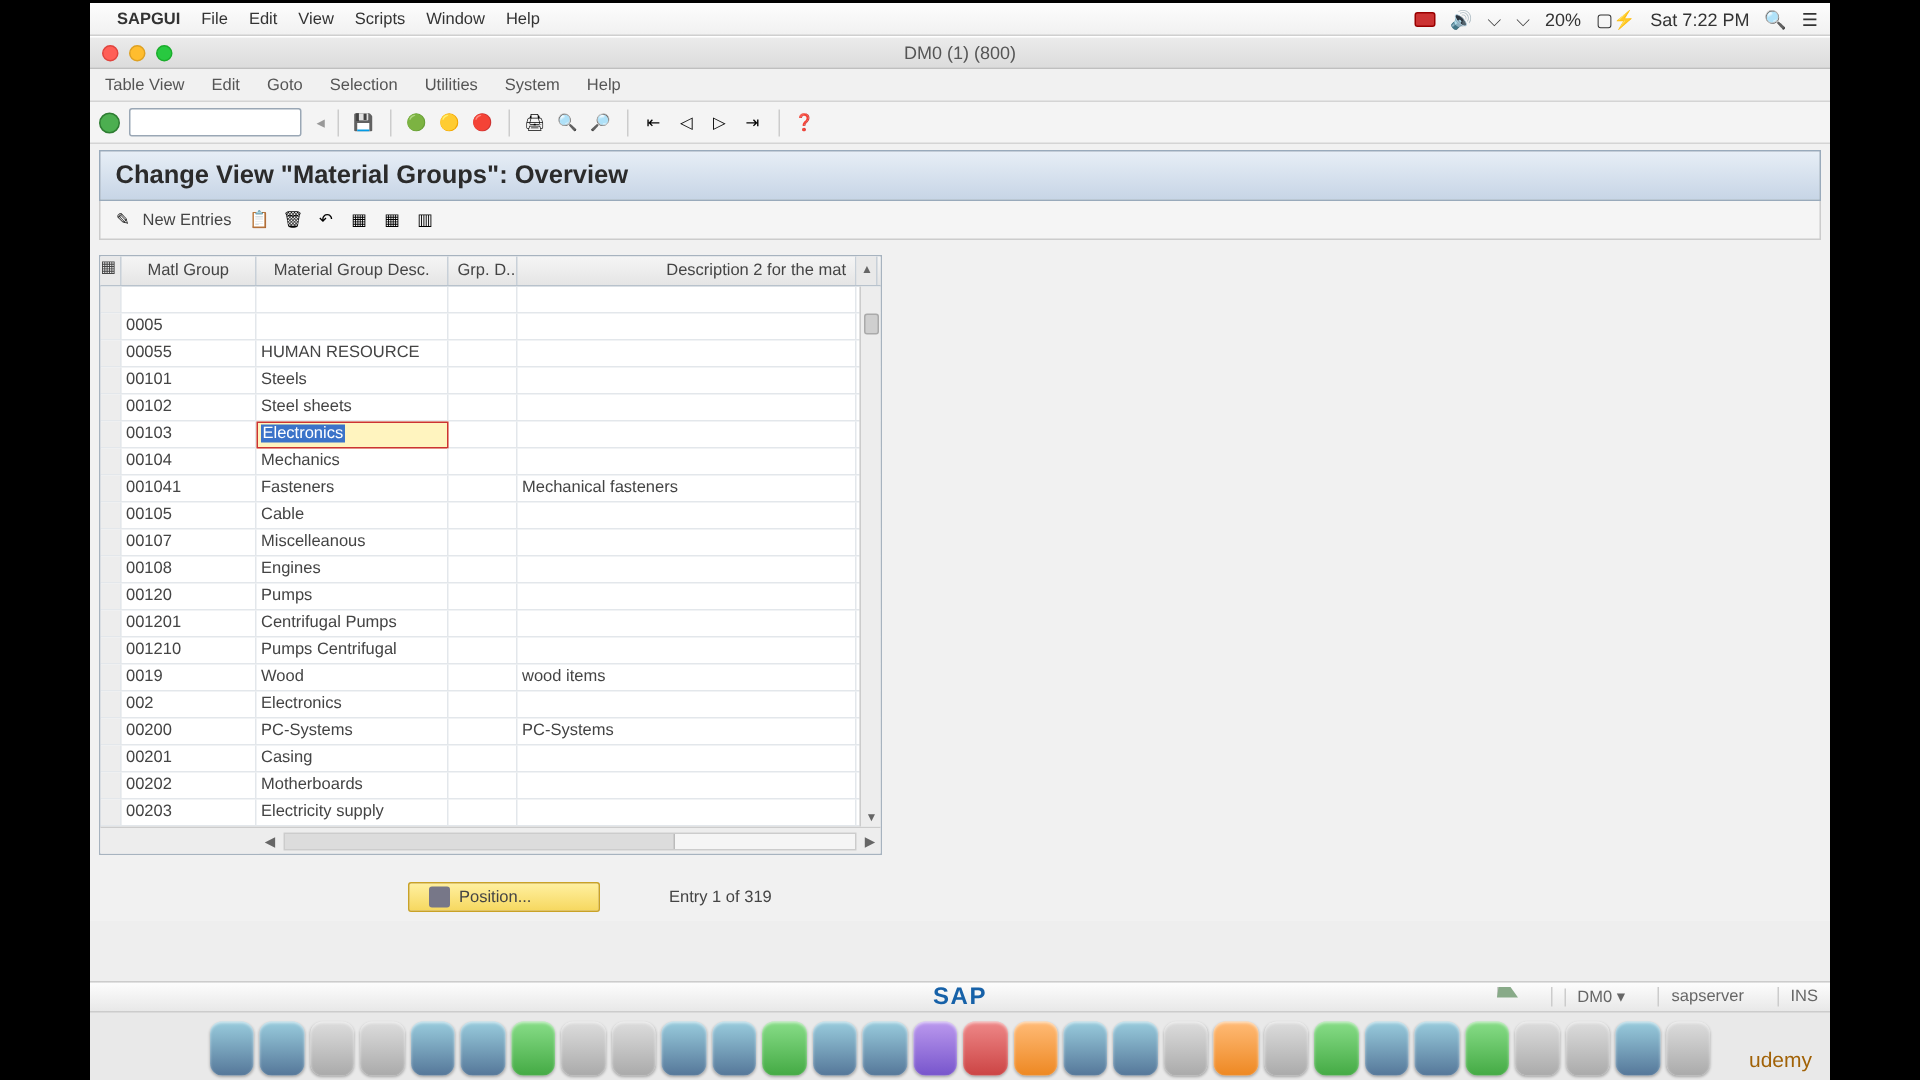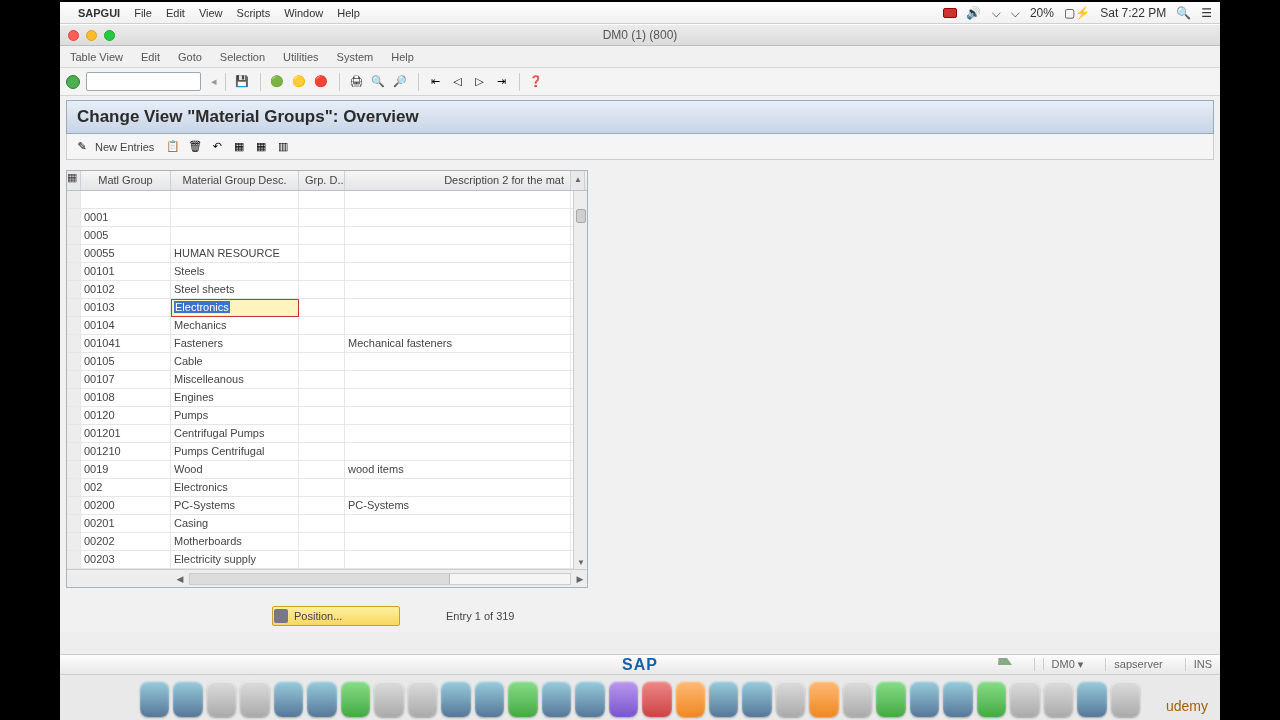--- a/index.html
+++ b/index.html
@@ -65,21 +65,21 @@
 .vscroll{ position:absolute; right:0; top:20px; bottom:18px; width:14px; background:#ededed; border-left:1px solid #ccc;}
 .vscroll .thumb{ position:absolute; top:18px; left:2px; width:10px; height:14px; background:#cfcfcf; border:1px solid #aaa; border-radius:2px;}
 .vscroll .dn{ position:absolute; bottom:0; left:0; width:14px; height:14px; display:flex;align-items:center;justify-content:center;color:#666;font-size:8px;}
 .hscroll{ height:18px; background:#ededed; border-top:1px solid #ccc; display:flex; align-items:center;}
 .hscroll .arrow{ width:14px;text-align:center;color:#666;font-size:9px;}
 .hscroll .track{ flex:1; height:12px; background:#f5f5f5; border:1px solid #ccc; position:relative; margin:0 2px;}
 .hscroll .thumb{ position:absolute; left:0; top:0; height:10px; width:260px; background:#dcdcdc; border-right:1px solid #bbb;}
 
 
 .position-row{ margin-top:18px; display:flex; align-items:center; gap:46px; padding-left:206px;}
-.position-btn{ width:128px; height:20px; background:linear-gradient(#fff0a0,#f6d860); border:1px solid #c9a227; border-radius:2px; display:flex; align-items:center; padding-left:1px; gap:6px; color:#444;}
+.position-btn{ width:128px; height:20px; background:linear-gradient(#fff0a0,#f6d860); border:1px solid #c9a227; border-radius:2px; display:flex; align-items:center; padding-left:13px; gap:6px; color:#444;}
 .position-btn .ic{width:14px;height:14px;background:#778; border-radius:2px;}
 .entry-text{ color:#444;}
 
 
 .sap-status{ position:absolute; left:0; right:0; bottom:48px; height:20px; background:linear-gradient(#fdfdfd,#e8e8e8); border-top:1px solid #ccc; display:flex; align-items:center; justify-content:center;}
 .sap-status .saplogo{ font-weight:bold; color:#1661a8; font-size:16px; letter-spacing:1px;}
 .sap-status .status-right{ position:absolute; right:8px; display:flex; gap:22px; color:#666;}
 .sap-status .status-right span{ border-left:1px solid #ccc; padding-left:8px;}
 .sap-status .tri{ width:0;height:0;border-left:5px solid transparent;border-right:5px solid transparent;border-bottom:7px solid #8a8;}
 
@@ -187,27 +187,20 @@
       <div class="tbody" id="tbody">
           <div class="row">
             <div class="cell c-sel"></div>
             <div class="cell c-mg"></div>
             <div class="cell c-desc"></div>
             <div class="cell c-gd"></div>
             <div class="cell c-d2"></div>
           </div>
           <div class="row">
             <div class="cell c-sel"></div>
-            <div class="cell c-mg">0001</div>
-            <div class="cell c-desc"></div>
-            <div class="cell c-gd"></div>
-            <div class="cell c-d2"></div>
-          </div>
-          <div class="row">
-            <div class="cell c-sel"></div>
             <div class="cell c-mg">0005</div>
             <div class="cell c-desc"></div>
             <div class="cell c-gd"></div>
             <div class="cell c-d2"></div>
           </div>
           <div class="row">
             <div class="cell c-sel"></div>
             <div class="cell c-mg">00055</div>
             <div class="cell c-desc">HUMAN RESOURCE</div>
             <div class="cell c-gd"></div>

